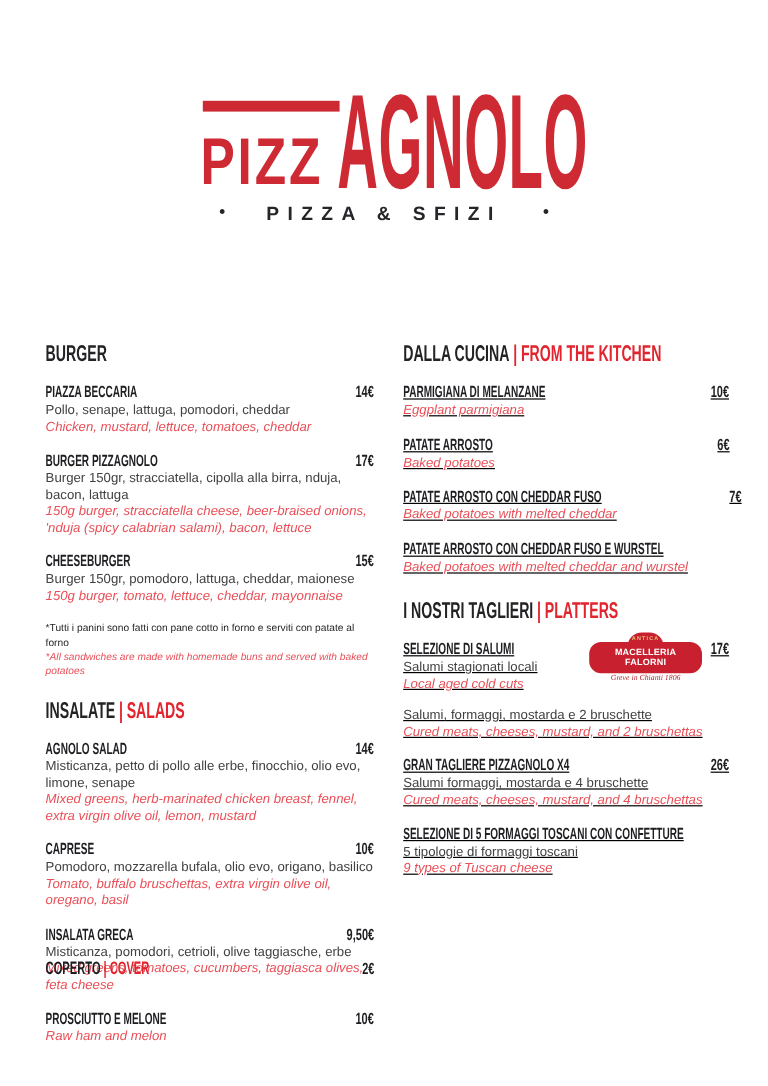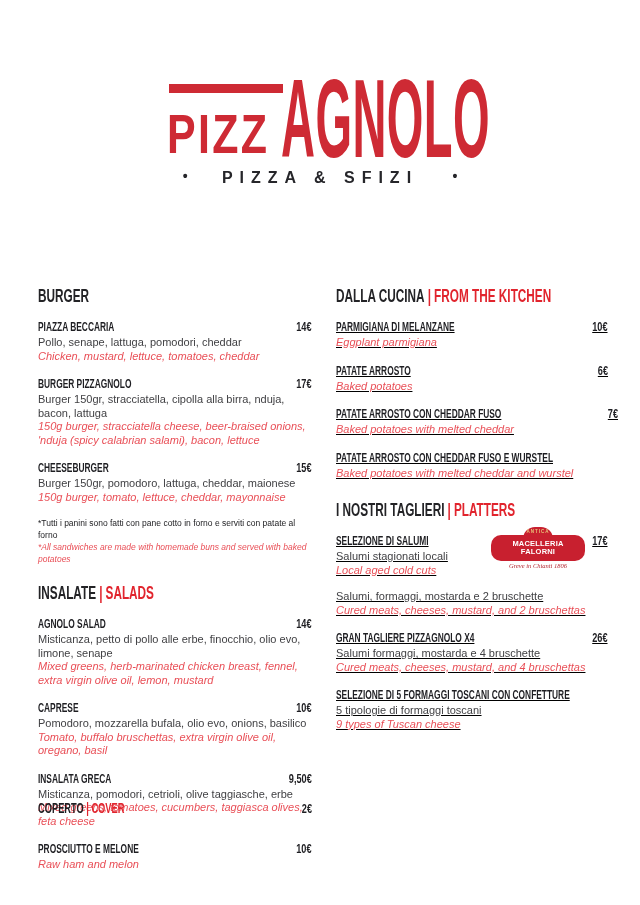--- a/index.html
+++ b/index.html
@@ -120,21 +120,21 @@
       </div>
       <div class="desc">Misticanza, petto di pollo alle erbe, finocchio, olio evo, limone, senape</div>
       <div class="desc-en">Mixed greens, herb-marinated chicken breast, fennel, extra virgin olive oil, lemon, mustard</div>
     </div>
 
     <div class="item">
       <div class="head">
         <span class="name cond">CAPRESE</span>
         <span class="price cond-r">10€</span>
       </div>
-      <div class="desc">Pomodoro, mozzarella bufala, olio evo, onions, basilico</div>
+      <div class="desc">Pomodoro, mozzarella bufala, olio evo, origano, basilico</div>
       <div class="desc-en">Tomato, buffalo bruschettas, extra virgin olive oil, oregano, basil</div>
     </div>
 
     <div class="item">
       <div class="head">
         <span class="name cond">INSALATA GRECA</span>
         <span class="price cond-r">9,50€</span>
       </div>
       <div class="desc">Misticanza, pomodori, cetrioli, olive taggiasche, erbe</div>
       <div class="desc-en">Mixed greens, tomatoes, cucumbers, taggiasca olives, feta cheese</div>

